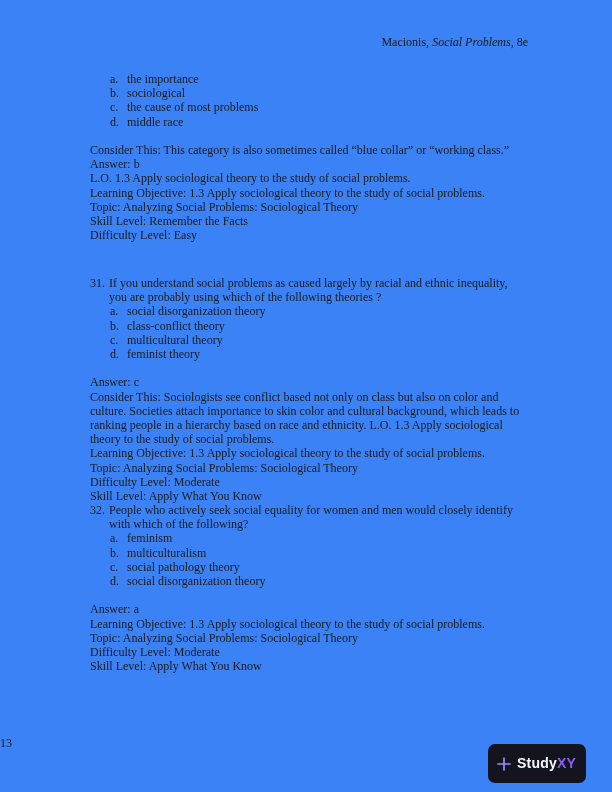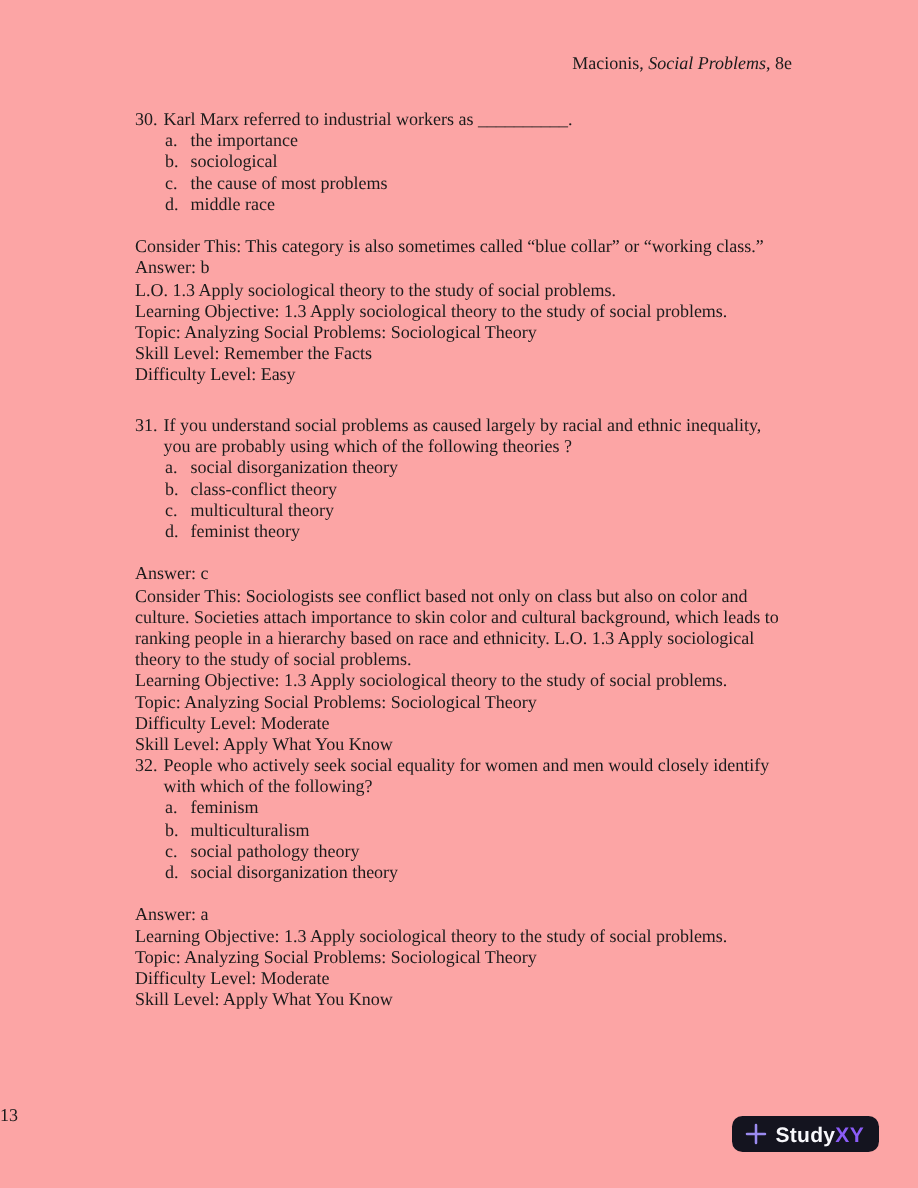--- a/index.html
+++ b/index.html
@@ -1,20 +1,20 @@
 <!DOCTYPE html>
 <html><head>
 <meta charset="utf-8">
 <style>
   html, body { margin: 0; padding: 0; background: #ffffff; }
   .page {
     position: relative;
     width: 612px;
     height: 792px;
-    background: #fca5a5;
+    background: #3b82f6;
     font-family: "Liberation Serif", serif;
     font-size: 12px;
     line-height: 14.2px;
     color: #1b1b1b;
     overflow: hidden;
   }
   .running-header {
     position: absolute;
     top: 35px;
     right: 84px;
@@ -40,21 +40,21 @@
     position: absolute;
     top: 736px;
     left: 0;
     width: 100%;
     text-align: left;
   }
   .watermark {
     position: absolute;
     top: 744px;
     left: 488px;
-    height: 24px;
+    height: 39px;
     border-radius: 7px;
     display: flex;
     align-items: center;
     padding: 0 10px 0 8px;
     gap: 5px;
     box-sizing: border-box;
     font-family: "Liberation Sans", sans-serif;
     font-weight: 700;
     font-size: 14px;
     letter-spacing: 0.2px;
@@ -63,24 +63,20 @@
   .brand-primary { color: #f7f7fb; }
 </style>
 </head>
 <body>
 
 <div class="page">
 
   <div class="running-header"><span>Macionis, </span><span class="italic">Social Problems</span><span>, 8e</span></div>
 
   <section class="qsection sec-0">
-    <p class="qrow">
-      <span class="qnum">30.</span>
-      <span class="qtext">Karl Marx referred to industrial workers as __________.</span>
-    </p>
     <div class="option">
       <span class="opt-letter">a.</span>
       <span>the importance</span>
     </div>
     <div class="option">
       <span class="opt-letter">b.</span>
       <span>sociological</span>
     </div>
     <div class="option">
       <span class="opt-letter">c.</span>

